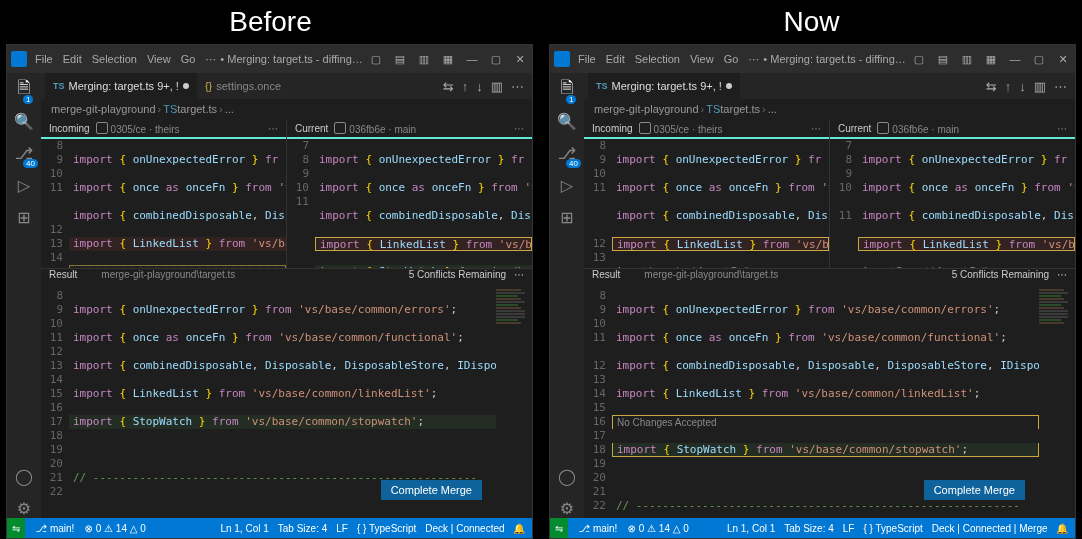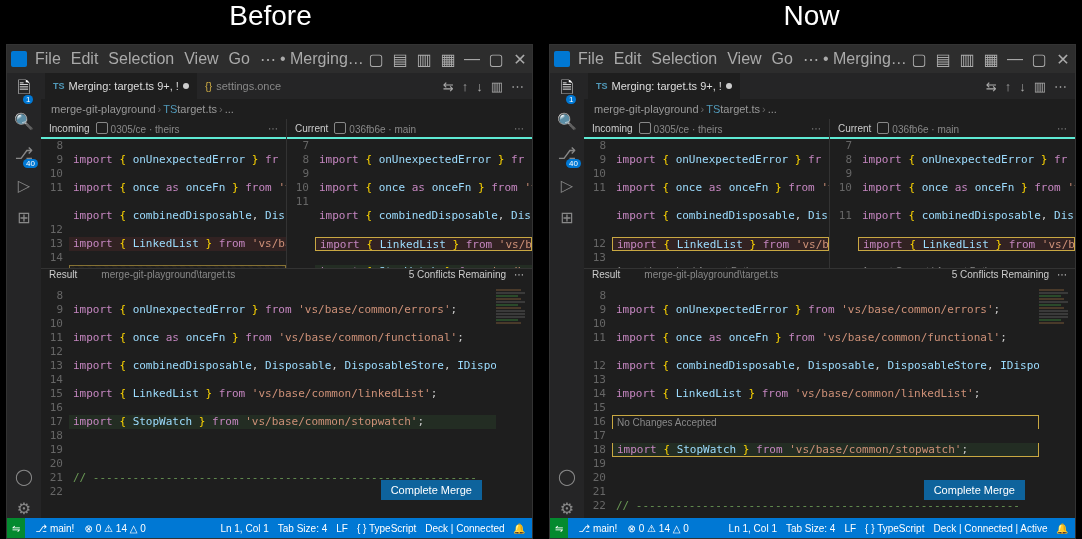--- a/index.html
+++ b/index.html
@@ -1,22 +1,22 @@
 <!DOCTYPE html>
 <html><head>
 <meta charset="utf-8">
 <style>
 *{margin:0;padding:0;box-sizing:border-box}
 body{background:#000;font-family:'Segoe UI',Arial,sans-serif;font-size:12px;color:#ccc;overflow:hidden;width:1082px;height:539px}
 .page{display:flex;flex-direction:column;height:539px}
-.headers{display:flex;height:44px;align-items:flex-start}
+.headers{display:flex;height:44px;align-items:center}
 .header-label{flex:1;text-align:center;font-size:28px;font-weight:200;color:#fff}
 .windows{display:flex;gap:16px;padding:0 6px;height:495px}
 .window{flex:1;background:#1e1e1e;display:flex;flex-direction:column;border:1px solid #333;overflow:hidden}
-.titlebar{height:28px;background:#2d2d2d;display:flex;align-items:center;padding:0 4px;font-size:16px;color:#aaa}
+.titlebar{height:28px;background:#2d2d2d;display:flex;align-items:center;padding:0 4px;font-size:11px;color:#aaa}
 .titlebar .logo{width:16px;height:16px;background:#0078d4;border-radius:2px;margin-right:8px}
 .titlebar .menu{display:flex;gap:10px}
 .titlebar .menu span{cursor:default}
 .titlebar .center{flex:1;text-align:center;overflow:hidden;white-space:nowrap;text-overflow:ellipsis;padding:0 4px}
 .titlebar .wincontrols{display:flex;gap:8px;align-items:center}
 .titlebar .wincontrols span{width:16px;text-align:center;color:#aaa}
 .body-row{display:flex;flex:1;overflow:hidden}
 .activitybar{width:34px;background:#252526;display:flex;flex-direction:column;align-items:center;padding-top:6px;gap:12px;position:relative}
 .activitybar .ic{width:20px;height:20px;display:flex;align-items:center;justify-content:center;color:#888;font-size:16px}
 .activitybar .ic.active{color:#fff}
@@ -477,19 +477,19 @@
         <div class="remote">⇋</div>
         <div class="sb-left">
           <span class="sb-item">⎇ <span>main!</span></span>
           <span class="sb-item">⊗ <span>0 ⚠ 14 △ 0</span></span>
         </div>
         <div class="sb-right">
           <span class="sb-item">Ln 1, Col 1</span>
           <span class="sb-item">Tab Size: 4</span>
           <span class="sb-item">LF</span>
           <span class="sb-item">{ } TypeScript</span>
-          <span class="sb-item">Deck | Connected | Active</span>
+          <span class="sb-item">Deck | Connected | Merge</span>
           <span class="sb-item">🔔</span>
         </div>
       </div>
     </div>
   </div>
 </div>
 
 </body></html>

